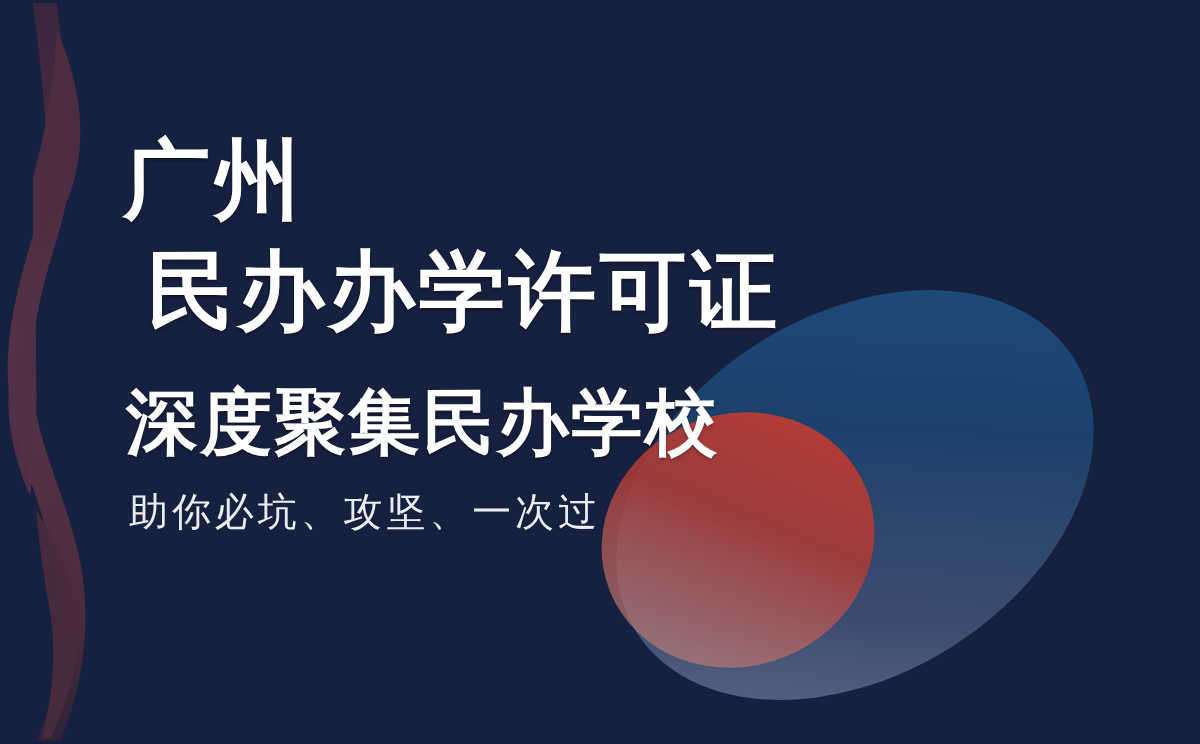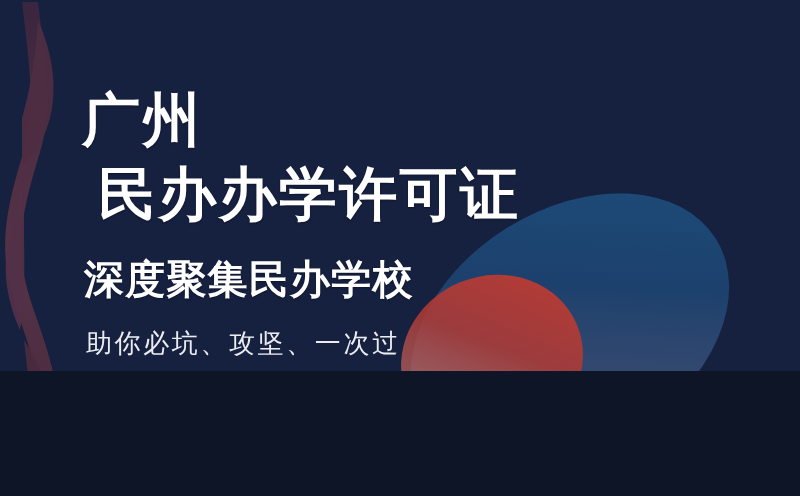--- a/index.html
+++ b/index.html
@@ -4,21 +4,21 @@
 <title>广州民办办学许可证</title>
 <style>
   html, body {
     margin: 0;
     padding: 0;
     background: #0e1526;
   }
   #banner {
     position: relative;
     width: 800px;
-    height: 371px;
+    height: 496px;
     overflow: hidden;
     font-family: "Liberation Sans", "DejaVu Sans", sans-serif;
     background: #000000;
     user-select: none;
   }
 
   
   .deco-layer {
     position: absolute;
     inset: 0;
@@ -60,33 +60,33 @@
     font-size: 58px;
   }
 
   #subtitle {
     position: absolute;
     left: 84px;
     top: 259px;
     color: #ffffff;
     font-family: "Liberation Sans", "DejaVu Sans", sans-serif;
     font-weight: 700;
-    font-size: 40px;
+    font-size: 48px;
     letter-spacing: 0.03em;
     white-space: nowrap;
     line-height: 1;
     text-shadow: 0 1px 2px rgba(0,0,0,0.3);
   }
 
   #tagline {
     position: absolute;
     left: 86px;
     top: 330px;
     color: #f2f3f7;
-    font-family: Liberation Sans, sans-serif;
+    font-family: Liberation Mono, monospace;
     font-weight: 400;
     font-size: 26px;
     letter-spacing: 0.10em;
     white-space: nowrap;
     line-height: 1;
     opacity: 0.97;
   }
 </style>
 </head>
 <body>

